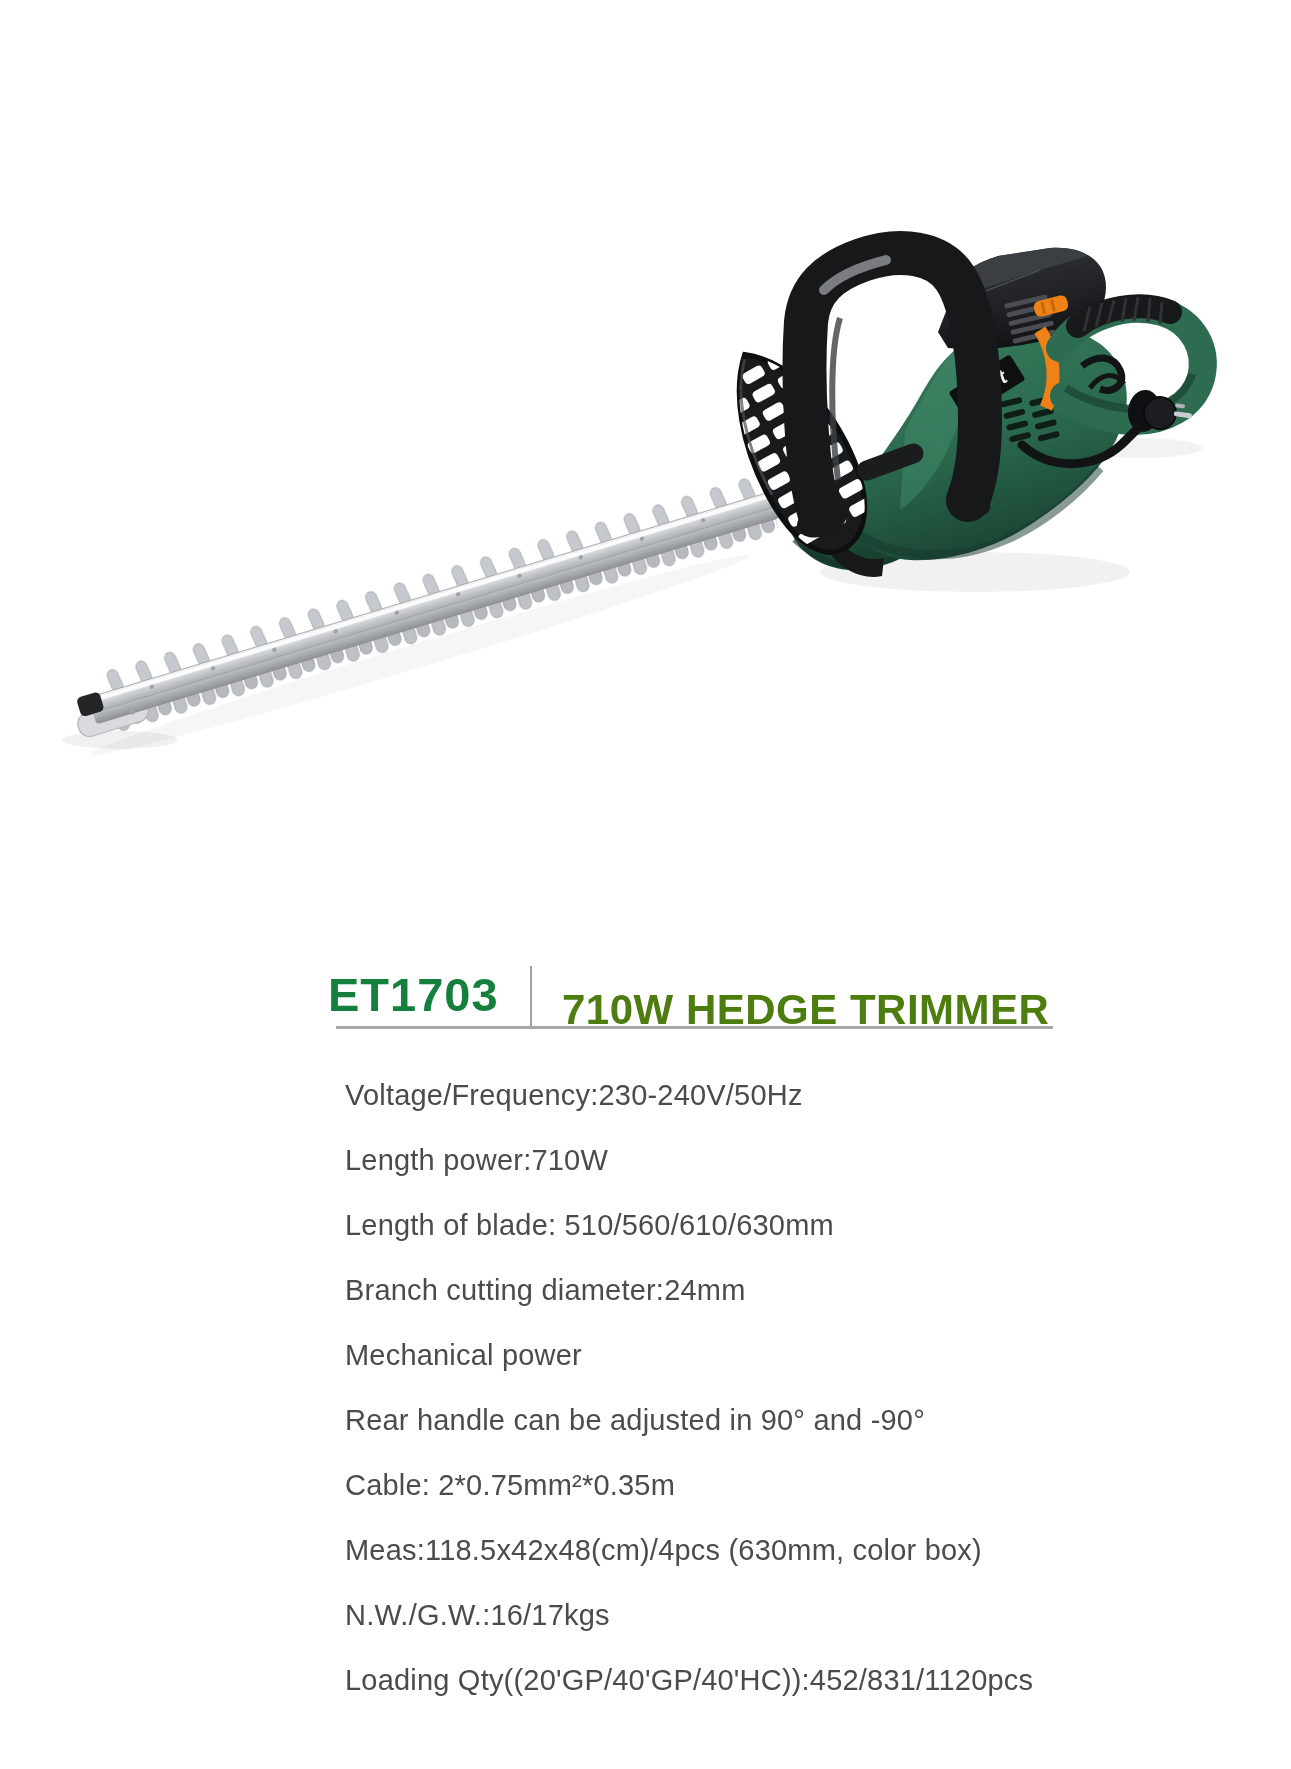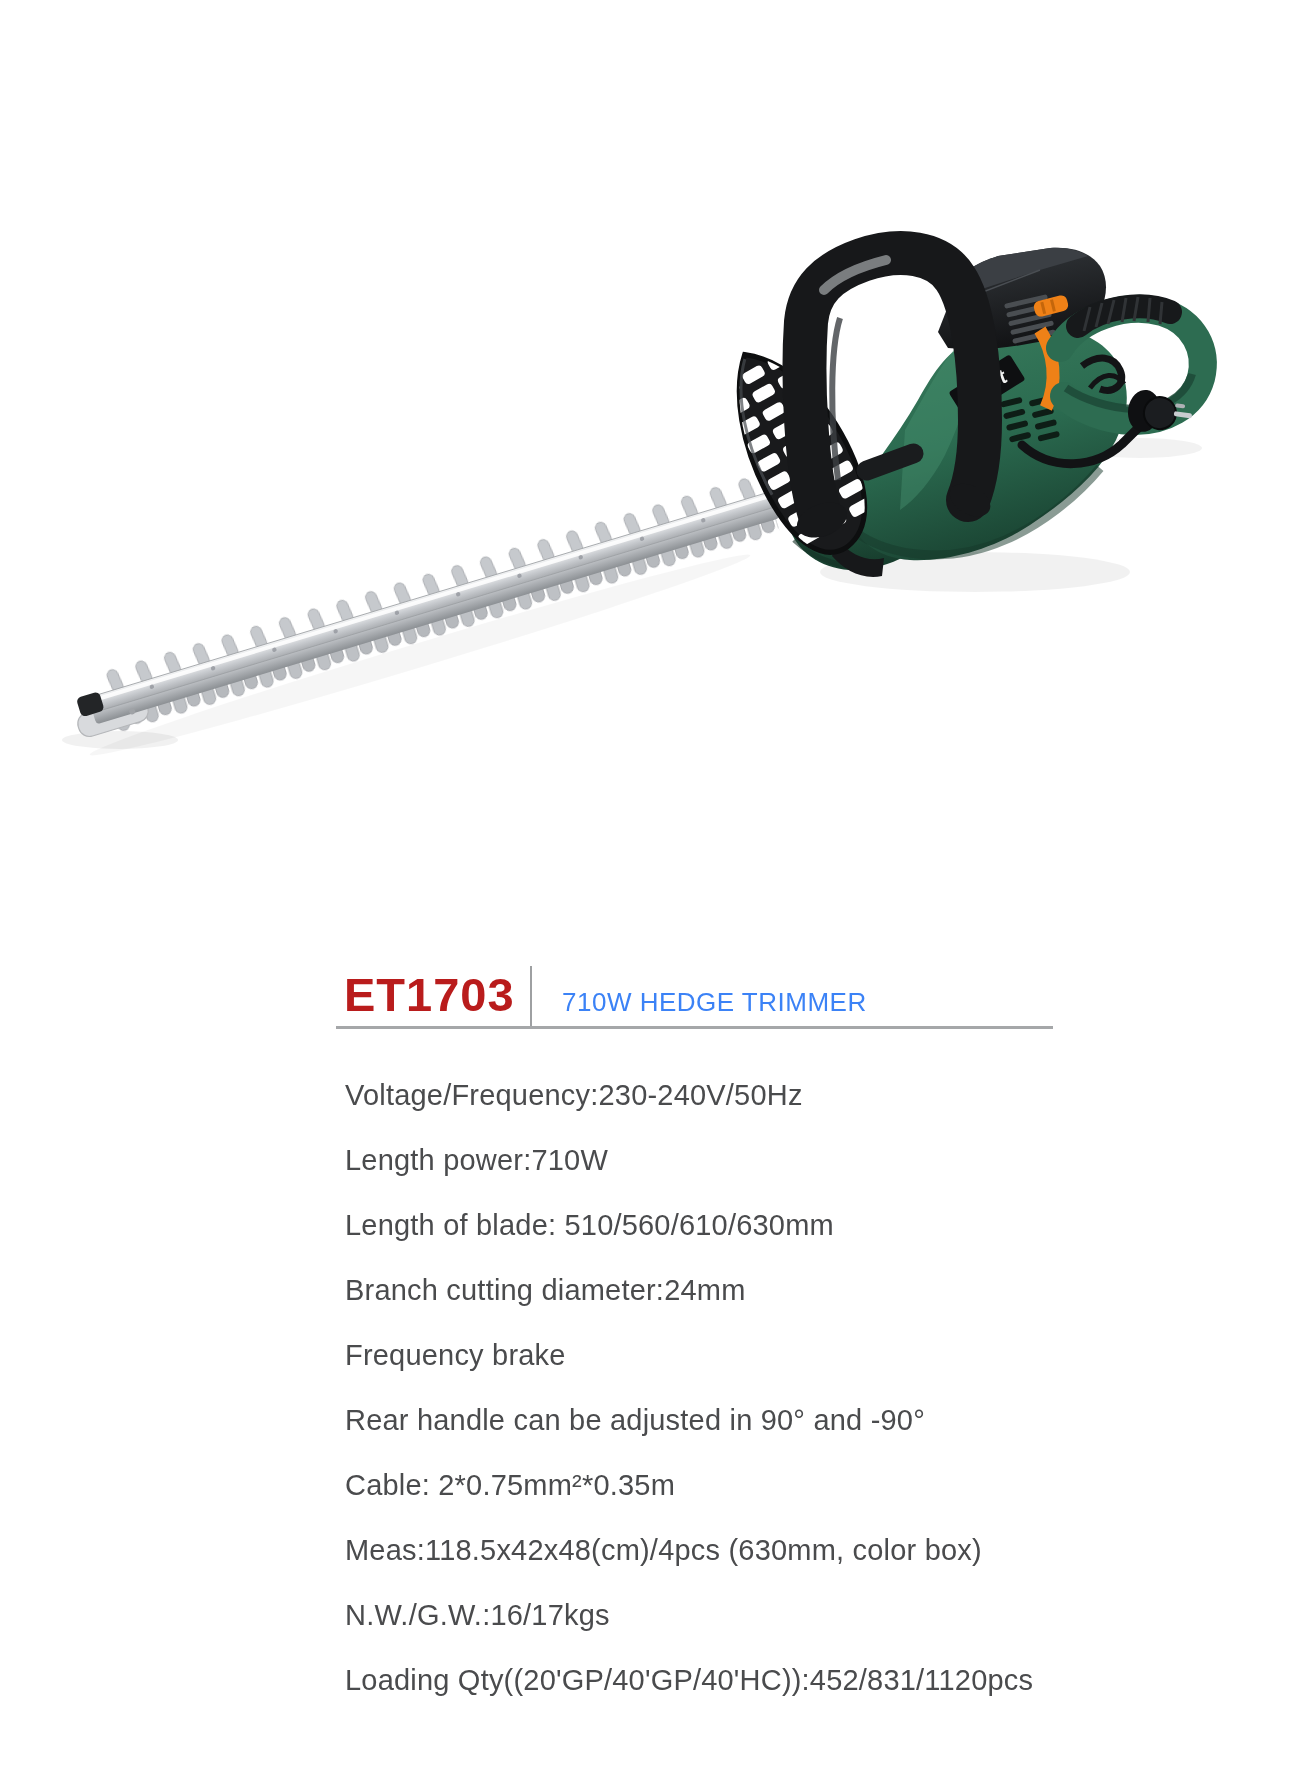--- a/index.html
+++ b/index.html
@@ -2,27 +2,27 @@
 <html><head>
 <meta charset="utf-8">
 <style>
   html,body { margin:0; padding:0; background:#ffffff; }
   .page {
     position:relative; width:1291px; height:1769px; background:#ffffff;
     overflow:hidden; font-family:"Liberation Sans", sans-serif;
   }
   .figure { position:absolute; left:0; top:0; width:1291px; height:840px; }
   .model {
-    position:absolute; left:344px; top:971px; font-size:47px; font-weight:bold;
-    color:#b91c1c; letter-spacing:1px; line-height:1; white-space:nowrap;
+    position:absolute; left:328px; top:971px; font-size:47px; font-weight:bold;
+    color:#15803d; letter-spacing:1px; line-height:1; white-space:nowrap;
   }
   .vdiv { position:absolute; left:530px; top:966px; width:2px; height:62px; background:#9EA0A2; }
   .subtitle {
-    position:absolute; left:562px; top:989px; font-size:26px; font-weight:normal;
-    color:#3b82f6; letter-spacing:0.5px; line-height:1; white-space:nowrap;
+    position:absolute; left:562px; top:989px; font-size:42px; font-weight:bold;
+    color:#4d7c0f; letter-spacing:0.5px; line-height:1; white-space:nowrap;
   }
   .hrule { position:absolute; left:336px; top:1026px; width:717px; height:3px; background:#A5A7A9; }
   .specs {
     position:absolute; left:345px; top:1051px; color:#4A4B4D; font-size:29px;
     line-height:41px; letter-spacing:0.2px; font-weight:normal;
   }
   .spec-line { white-space:nowrap;margin-top:24px; }
 </style>
 </head>
 <body>
@@ -216,21 +216,21 @@
   <div class="model">ET1703</div>
   <div class="vdiv"></div>
   <div class="subtitle">710W HEDGE TRIMMER</div>
   <div class="hrule"></div>
 
   <div class="specs">
     <div class="spec-line">Voltage/Frequency:230-240V/50Hz</div>
     <div class="spec-line">Length power:710W</div>
     <div class="spec-line">Length of blade: 510/560/610/630mm</div>
     <div class="spec-line">Branch cutting diameter:24mm</div>
-    <div class="spec-line">Frequency brake</div>
+    <div class="spec-line">Mechanical power</div>
     <div class="spec-line">Rear handle can be adjusted in 90° and -90°</div>
     <div class="spec-line">Cable: 2*0.75mm²*0.35m</div>
     <div class="spec-line">Meas:118.5x42x48(cm)/4pcs (630mm, color box)</div>
     <div class="spec-line">N.W./G.W.:16/17kgs</div>
     <div class="spec-line">Loading Qty((20'GP/40'GP/40'HC)):452/831/1120pcs</div>
   </div>
 
 </div>
 
 </body></html>

